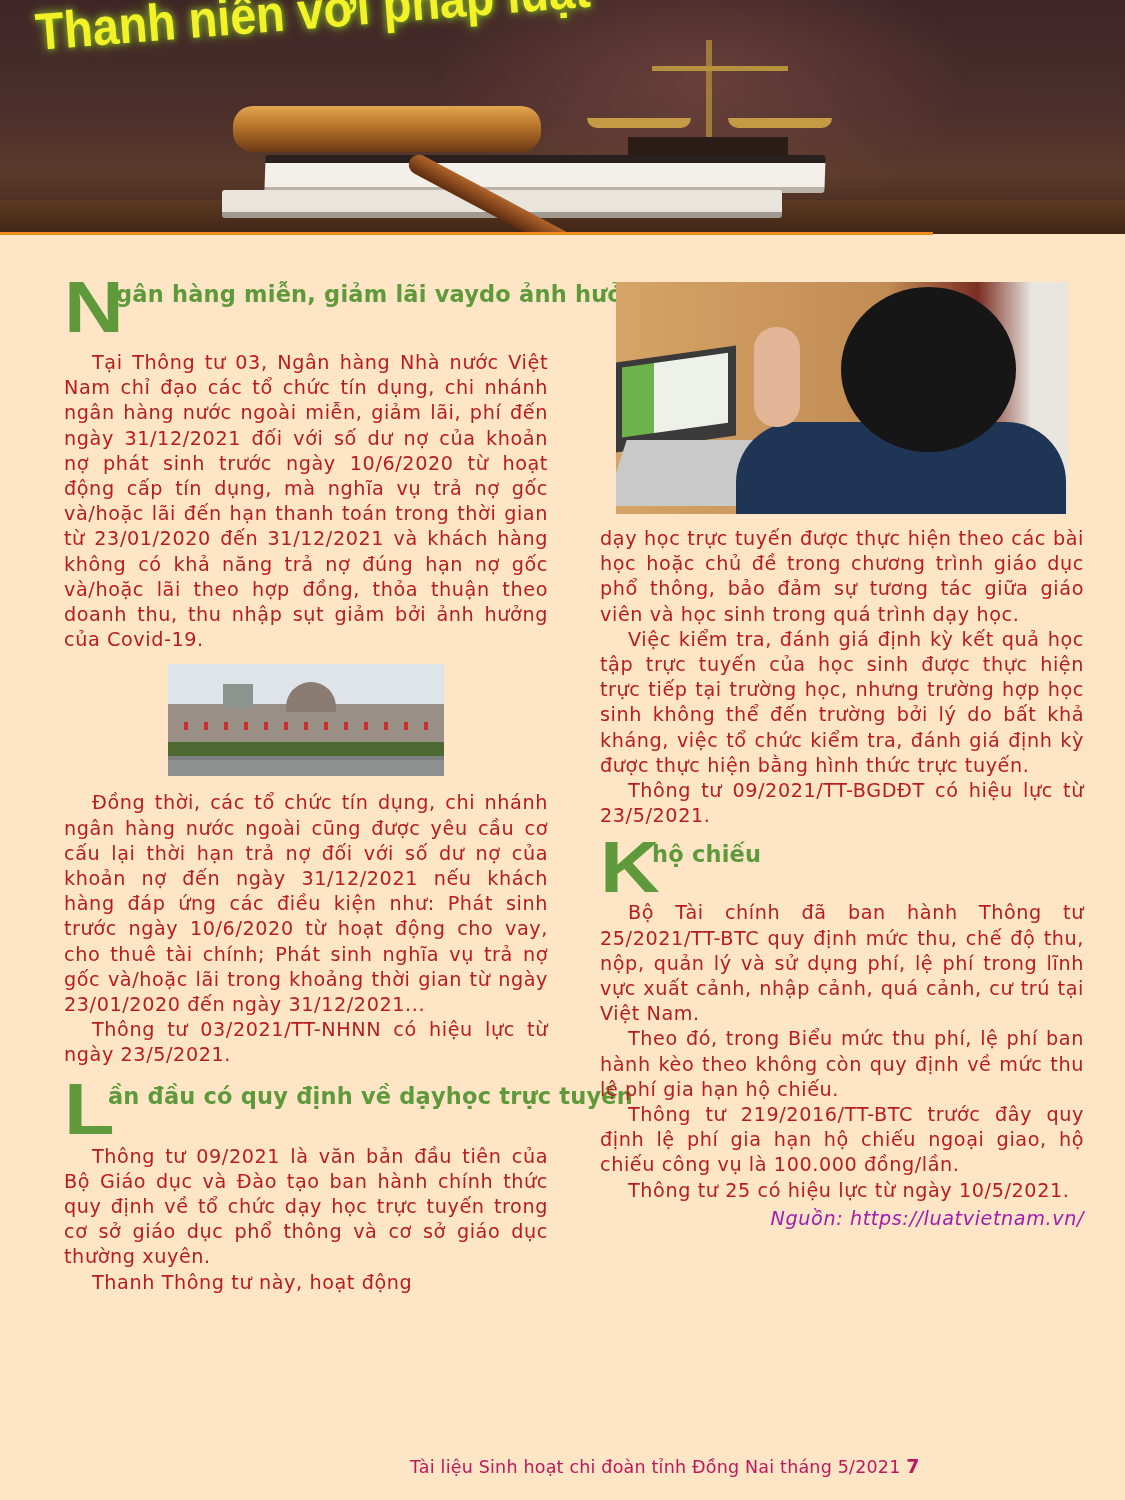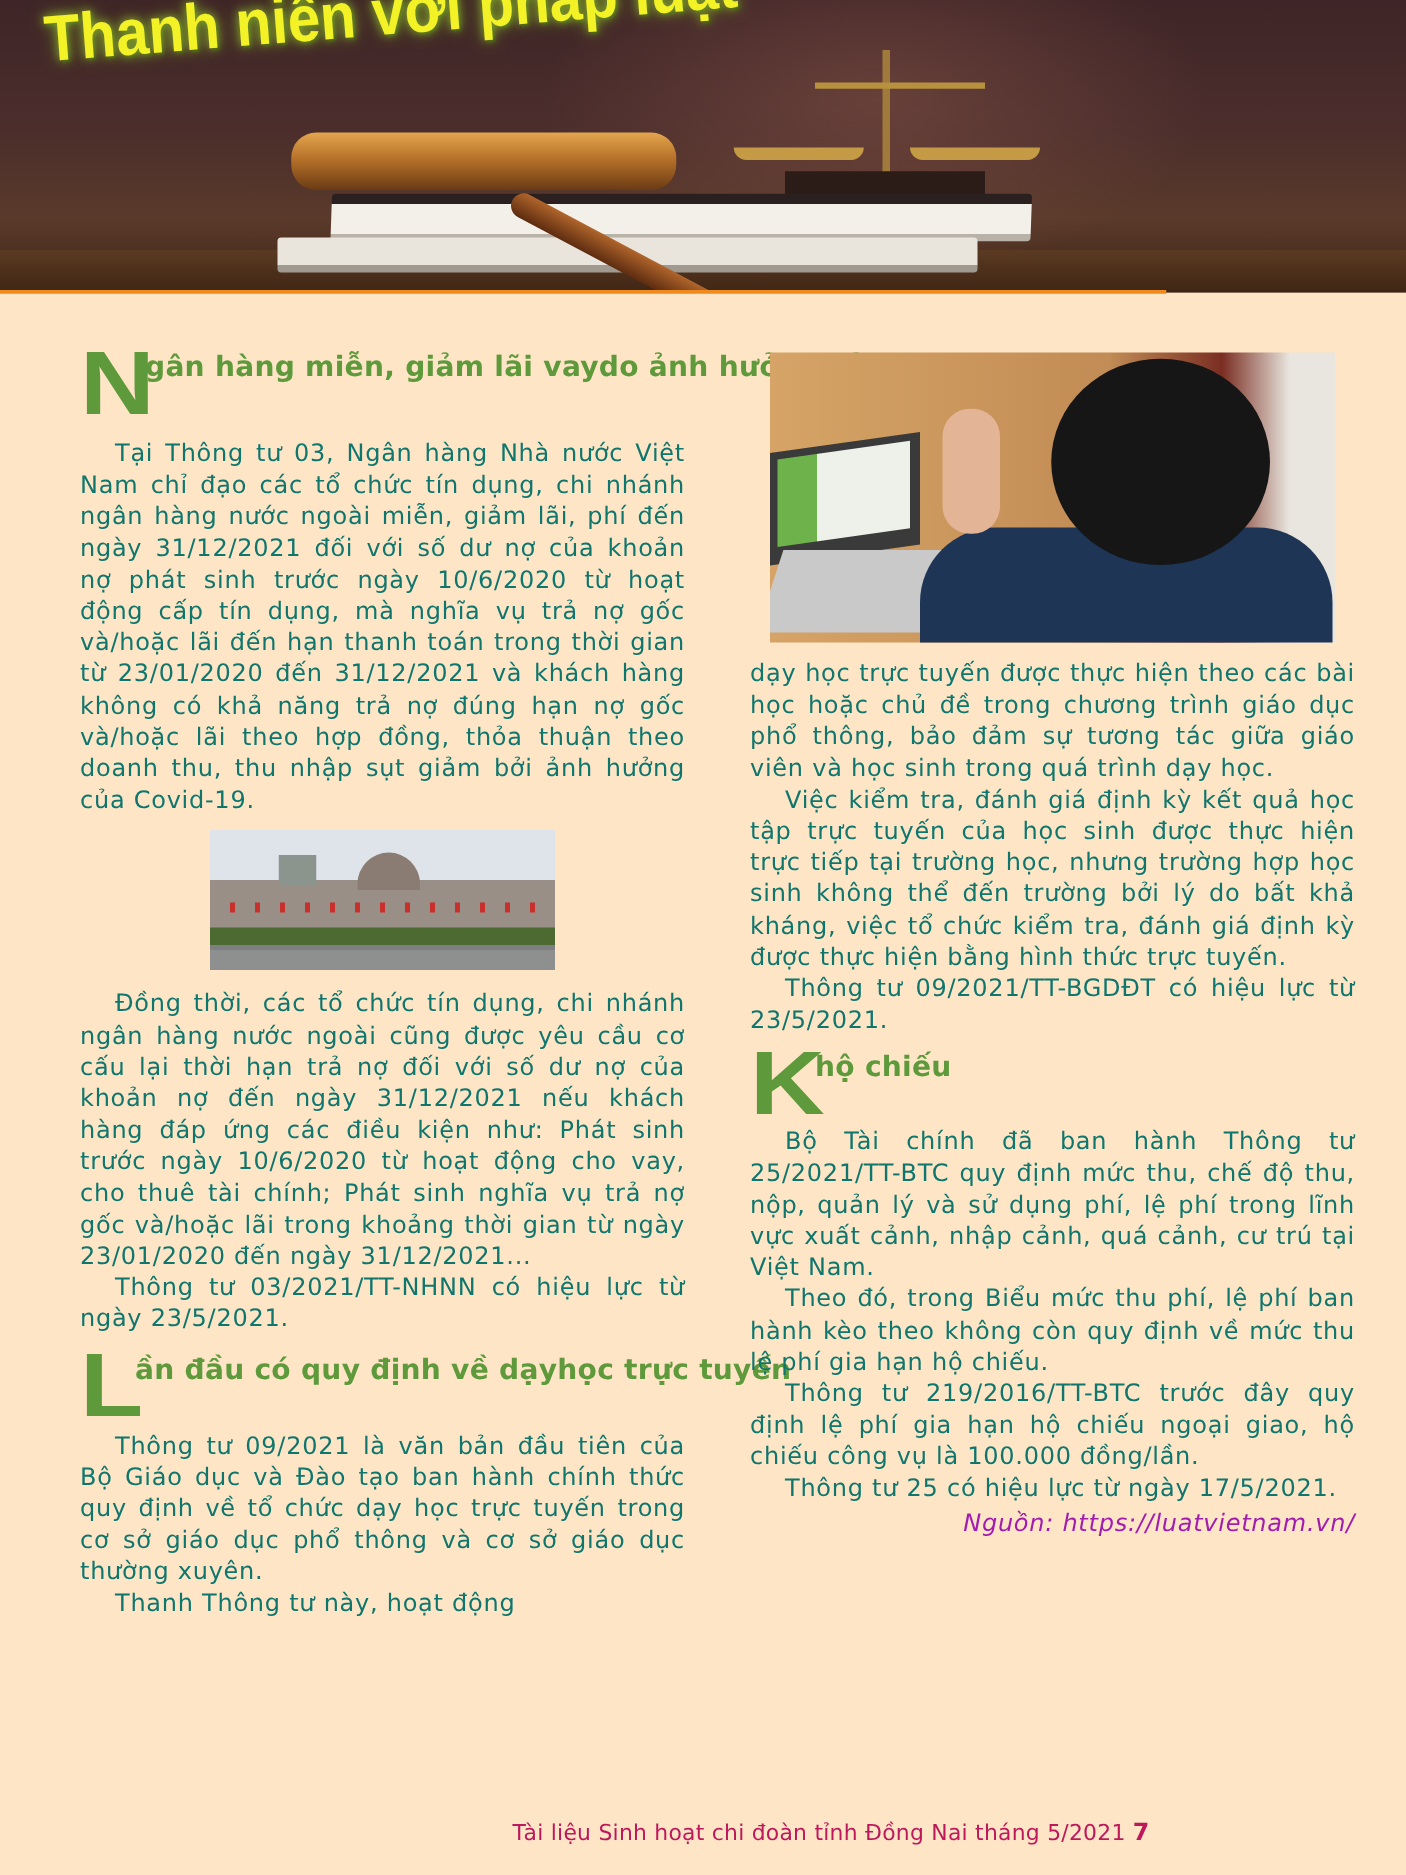--- a/index.html
+++ b/index.html
@@ -82,21 +82,21 @@
     font-family: "Liberation Sans", sans-serif; font-weight: bold;
     margin-right: 2px; letter-spacing: -2px;
     transform: scaleX(1.15); transform-origin: left center;
   }
   .heading .lines { display: flex; justify-content: center; }
   .heading .line {
     font-size: 22.5px; line-height: 28px; white-space: nowrap;
     letter-spacing: 0.2px;
   }
   .body-text {
-    font-size: 19.2px; line-height: 25.2px; color: #0f766e;
+    font-size: 19.2px; line-height: 25.2px; color: #b91c1c;
     text-align: justify; text-align-last: left; margin: 0;
     letter-spacing: 0.6px;
   }
   .body-text p { margin: 0; text-indent: 28px; }
   .body-text p.noindent { text-indent: 0; }
   .figure { display: block; }
   .source {
     font-style: italic; font-size: 19.2px; color: #a21caf; text-align: right;
     margin-top: 4px; letter-spacing: 0.6px;
   }
@@ -227,21 +227,21 @@
   <h2 class="heading" style="margin-top:12px;">
     <span class="cap">K</span>
     <span class="lines">
       <span class="line">hộ chiếu</span>
     </span>
   </h2>
   <div class="body-text" style="margin-top:6px;">
     <p>Bộ Tài chính đã ban hành Thông tư 25/2021/TT-BTC quy định mức thu, chế độ thu, nộp, quản lý và sử dụng phí, lệ phí trong lĩnh vực xuất cảnh, nhập cảnh, quá cảnh, cư trú tại Việt Nam.</p>
     <p>Theo đó, trong Biểu mức thu phí, lệ phí ban hành kèo theo không còn quy định về mức thu lệ phí gia hạn hộ chiếu.</p>
     <p>Thông tư 219/2016/TT-BTC trước đây quy định lệ phí gia hạn hộ chiếu ngoại giao, hộ chiếu công vụ là 100.000 đồng/lần.</p>
-    <p>Thông tư 25 có hiệu lực từ ngày 17/5/2021.</p>
+    <p>Thông tư 25 có hiệu lực từ ngày 10/5/2021.</p>
   </div>
   <div class="source">Nguồn: https://luatvietnam.vn/</div>
 </div>
 
 <div class="footer">
   <span>Tài liệu Sinh hoạt chi đoàn tỉnh Đồng Nai tháng 5/2021</span>
   <b>7</b>
 </div>
 
 </body></html>

